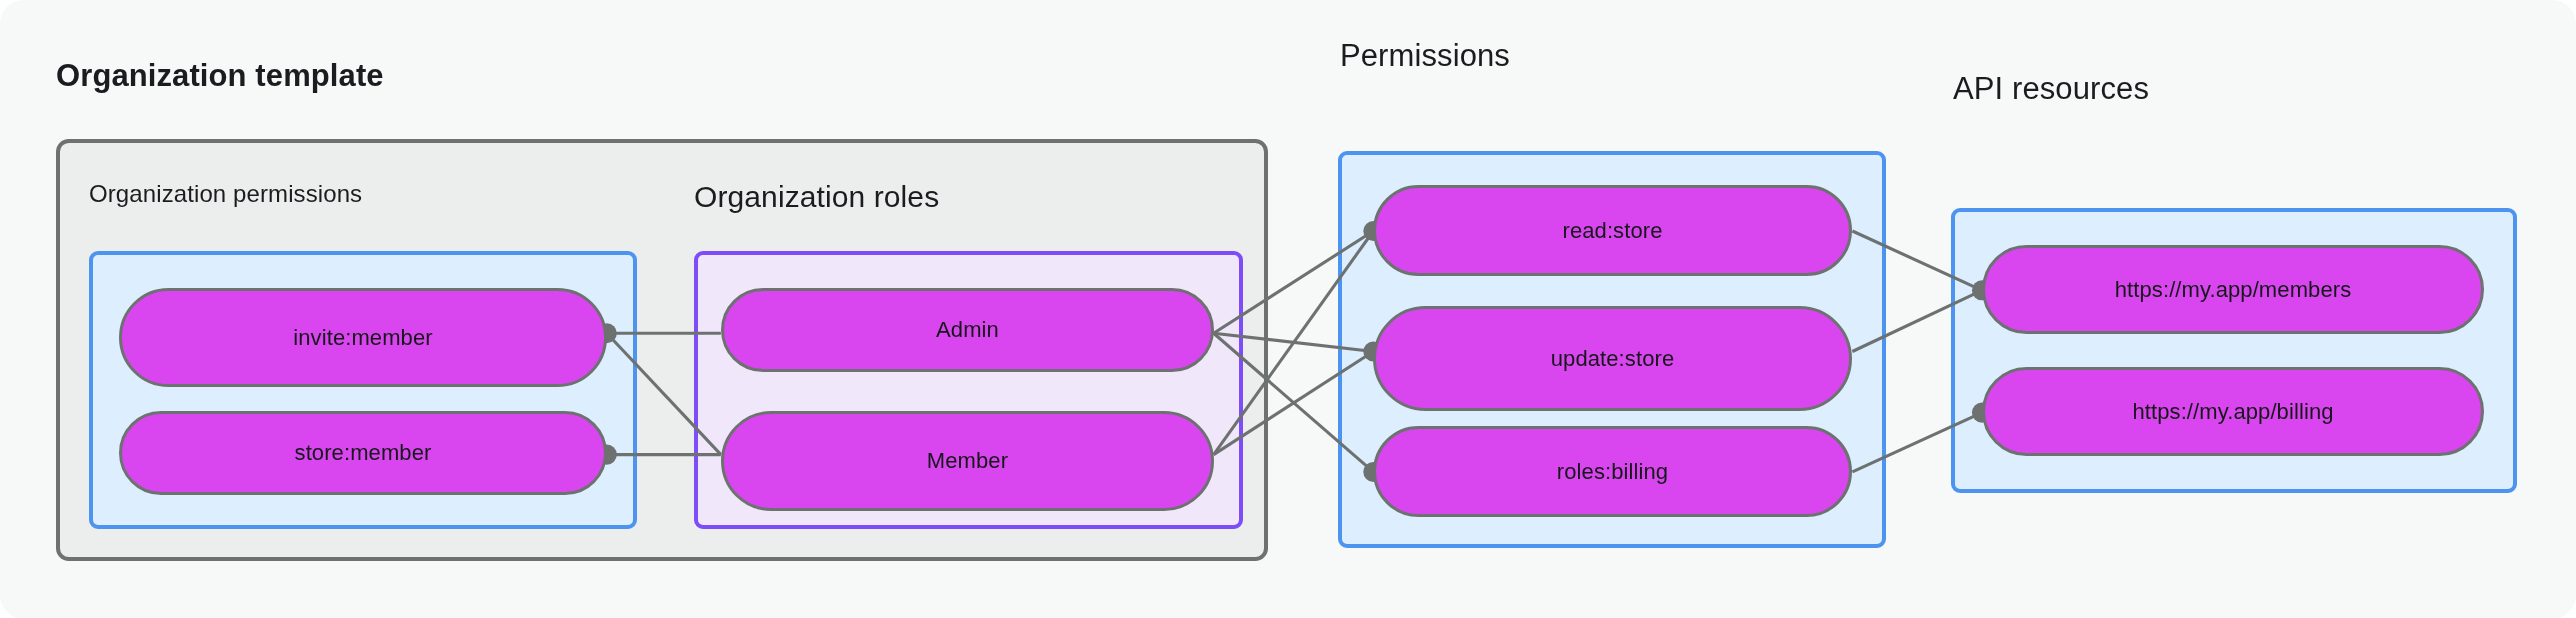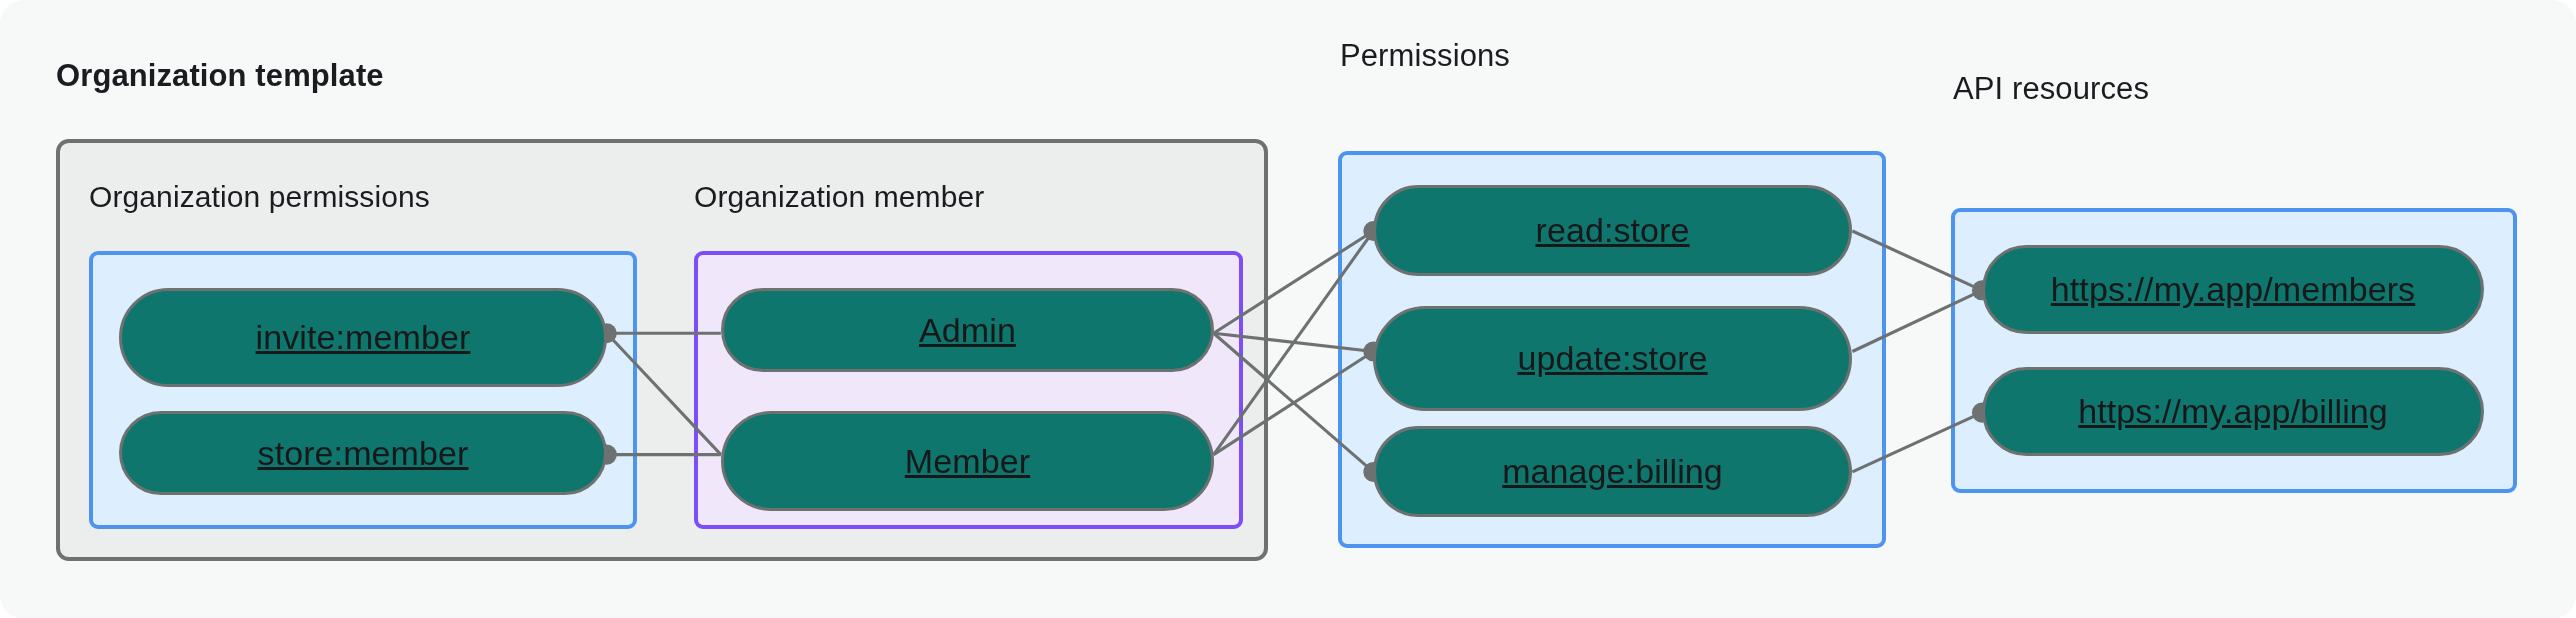--- a/index.html
+++ b/index.html
@@ -40,32 +40,31 @@
     border: 4.6px solid #4d94f0;
   }
   .box-purple {
     background: #f1e7fb;
     border: 4.6px solid #7d4dfa;
   }
   
   .pill {
     position: absolute;
     box-sizing: border-box;
-    background: #0f766e;
+    background: #d946ef;
     border: 3.7px solid #6d7271;
     border-radius: 912px;
     display: flex;
     align-items: center;
     justify-content: center;
-    font-size: 34px;
+    font-size: 22px;
     color: #16181a;
     letter-spacing: 0.1px;
     white-space: nowrap;
     z-index: 4;
-    text-decoration: underline;
   }
   
   #edges {
     position: absolute;
     left: 0; top: 0;
     width: 2576px;
     height: 619px;
     z-index: 3;
     pointer-events: none;
   }
@@ -99,45 +98,45 @@
     <circle cx="1505" cy="385" r="11"></circle>
     <circle cx="1505" cy="517" r="11"></circle>
     <circle cx="2172" cy="318" r="11"></circle>
     <circle cx="2172" cy="452" r="11"></circle>
   </svg>
 
   <div class="group-label" style="left:56px; top:58px;font-weight:bold;">Organization template</div>
 
   <div class="box box-template" style="left:56px; top:139px; width:1212px; height:422px;"></div>
 
-  <div class="group-label" style="left:89px; top:180px; font-size:30px;">Organization permissions</div>
+  <div class="group-label" style="left:89px; top:180px; font-size:24px;">Organization permissions</div>
 
   <div class="box box-blue" style="left:89px; top:251px; width:548px; height:278px;"></div>
 
   <div class="pill" style="left:119px; top:288px; width:488px; height:99px;">invite:member</div>
 
   <div class="pill" style="left:119px; top:411px; width:488px; height:84px;">store:member</div>
 
-  <div class="group-label" style="left:694px; top:180px; font-size:30px;">Organization member</div>
+  <div class="group-label" style="left:694px; top:180px; font-size:30px;">Organization roles</div>
 
   <div class="box box-purple" style="left:694px; top:251px; width:549px; height:278px;"></div>
 
   <div class="pill" style="left:721px; top:288px; width:493px; height:84px;">Admin</div>
 
   <div class="pill" style="left:721px; top:411px; width:493px; height:100px;">Member</div>
 
   <div class="group-label" style="left:1340px; top:38px;">Permissions</div>
 
   <div class="box box-blue" style="left:1338px; top:151px; width:548px; height:397px;"></div>
 
   <div class="pill" style="left:1373px; top:185px; width:479px; height:91px;">read:store</div>
 
   <div class="pill" style="left:1373px; top:306px; width:479px; height:105px;">update:store</div>
 
-  <div class="pill" style="left:1373px; top:426px; width:479px; height:91px;">manage:billing</div>
+  <div class="pill" style="left:1373px; top:426px; width:479px; height:91px;">roles:billing</div>
 
   <div class="group-label" style="left:1953px; top:71px;">API resources</div>
 
   <div class="box box-blue" style="left:1951px; top:208px; width:566px; height:285px;"></div>
 
   <div class="pill" style="left:1982px; top:245px; width:502px; height:89px;">https://my.app/members</div>
 
   <div class="pill" style="left:1982px; top:367px; width:502px; height:89px;">https://my.app/billing</div>
 
 </div>

